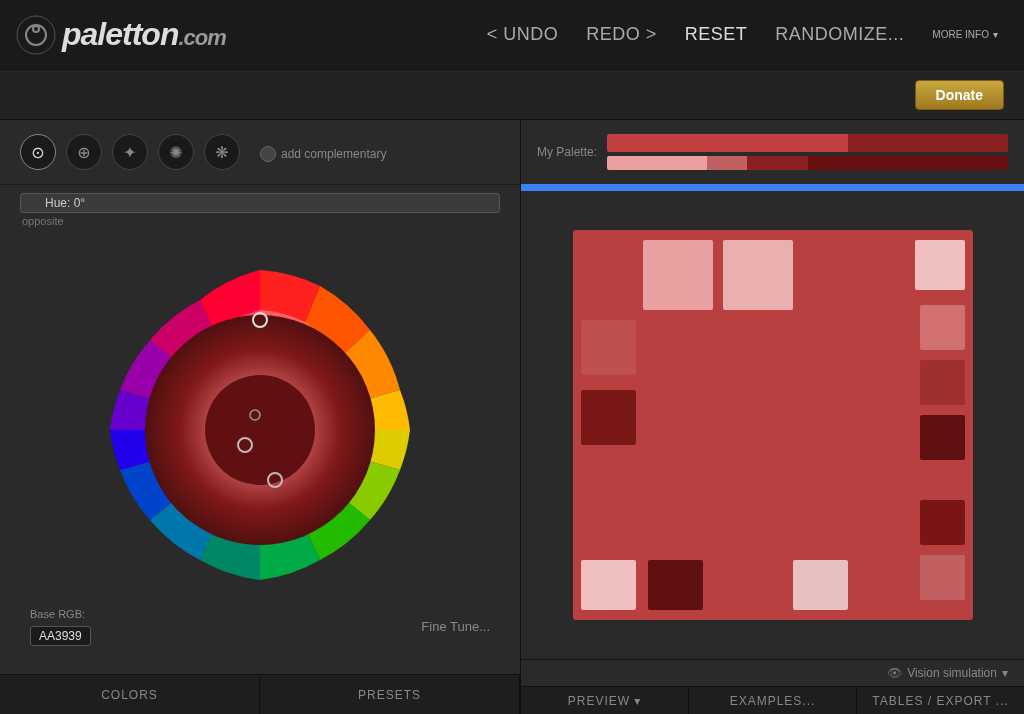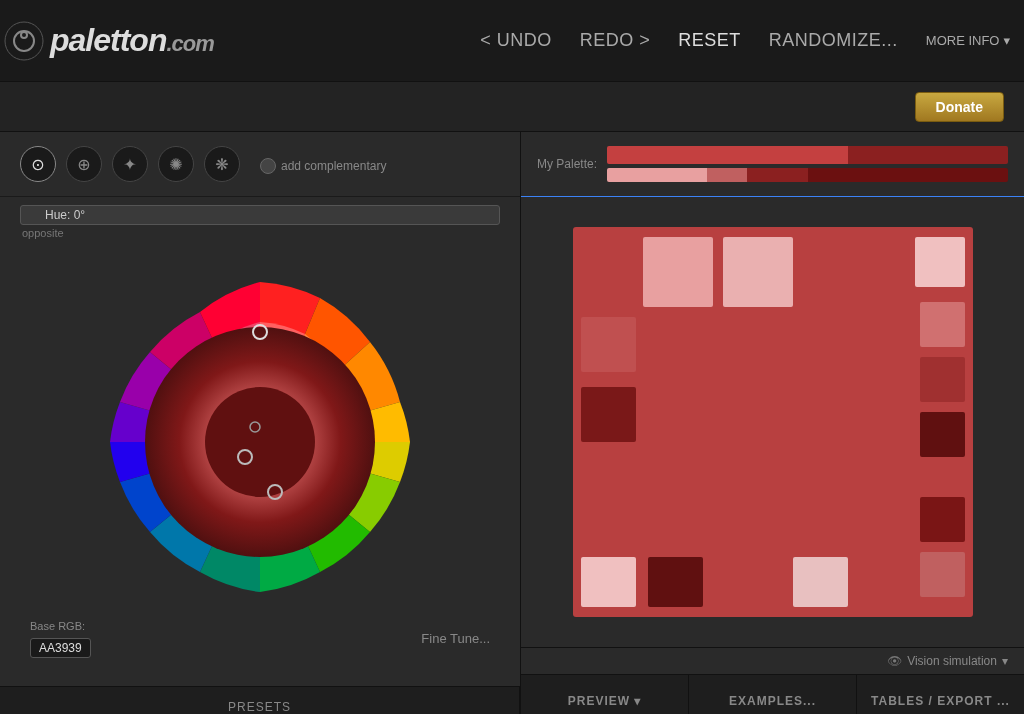--- a/index.html
+++ b/index.html
@@ -9,24 +9,24 @@
       font-family: Arial, sans-serif;
       font-size: 13px;
       width: 1024px;
       height: 714px;
       overflow: hidden;
     }
 
     
     #header {
       background: #1a1a1a;
-      height: 82px;
-      display: flex;
-      align-items: center;
-      padding: 0 4px;
+      height: 70px;
+      display: flex;
+      align-items: center;
+      padding: 0 16px;
       border-bottom: 1px solid #111;
     }
     #logo {
       display: flex;
       align-items: center;
       gap: 6px;
       flex: 1;
     }
     .logo-icon {
       width: 40px;
@@ -56,21 +56,21 @@
       font-size: 18px;
       cursor: pointer;
       padding: 6px 10px;
       letter-spacing: 0.5px;
     }
     .nav-btn.active { color: #ddd; }
     .more-info-btn {
       background: none;
       border: none;
       color: #aaa;
-      font-size: 13px;
+      font-size: 10px;
       cursor: pointer;
       padding: 6px 10px;
       display: flex;
       align-items: flex-start;
       gap: 4px;
     }
 
     
     #donate-bar {
       background: #232323;
@@ -245,21 +245,21 @@
       flex-direction: column;
       border-left: 1px solid #111;
     }
 
     
     #palette-row {
       padding: 14px 16px;
       display: flex;
       align-items: center;
       gap: 10px;
-      border-bottom: 1px solid #3b82f6;
+      border-bottom: 7px solid #3b82f6;
     }
     .palette-label {
       color: #888;
       font-size: 12px;
       white-space: nowrap;
     }
     #palette-bars {
       flex: 1;
       display: flex;
       flex-direction: column;
@@ -321,22 +321,21 @@
       gap: 5px;
       color: #888;
       font-size: 12px;
       cursor: pointer;
     }
     .eye-icon { color: #777; }
 
     #right-bottom-tabs {
       display: flex;
       border-top: 1px solid #111;
-      height: 52px;
-      font-weight: bold;
+      height: 28px;
     }
     .right-tab {
       flex: 1;
       display: flex;
       align-items: center;
       justify-content: center;
       background: #1e1e1e;
       color: #888;
       font-size: 12px;
       letter-spacing: 1px;
@@ -464,20 +463,21 @@
       <div id="wheel-bottom">
         <div>
           <div class="base-rgb-label">Base RGB:</div>
           <div class="base-rgb-value">AA3939</div>
         </div>
         <div class="fine-tune">Fine Tune...</div>
       </div>
     </div>
 
     <div id="left-bottom-tabs">
+      <div class="left-tab">COLORS</div>
       <div class="left-tab">PRESETS</div>
     </div>
   </div>
 
   <div id="right-panel">
 
     <div id="palette-row">
       <span class="palette-label">My Palette:</span>
       <div id="palette-bars">
         <div class="palette-bar-1"></div>

